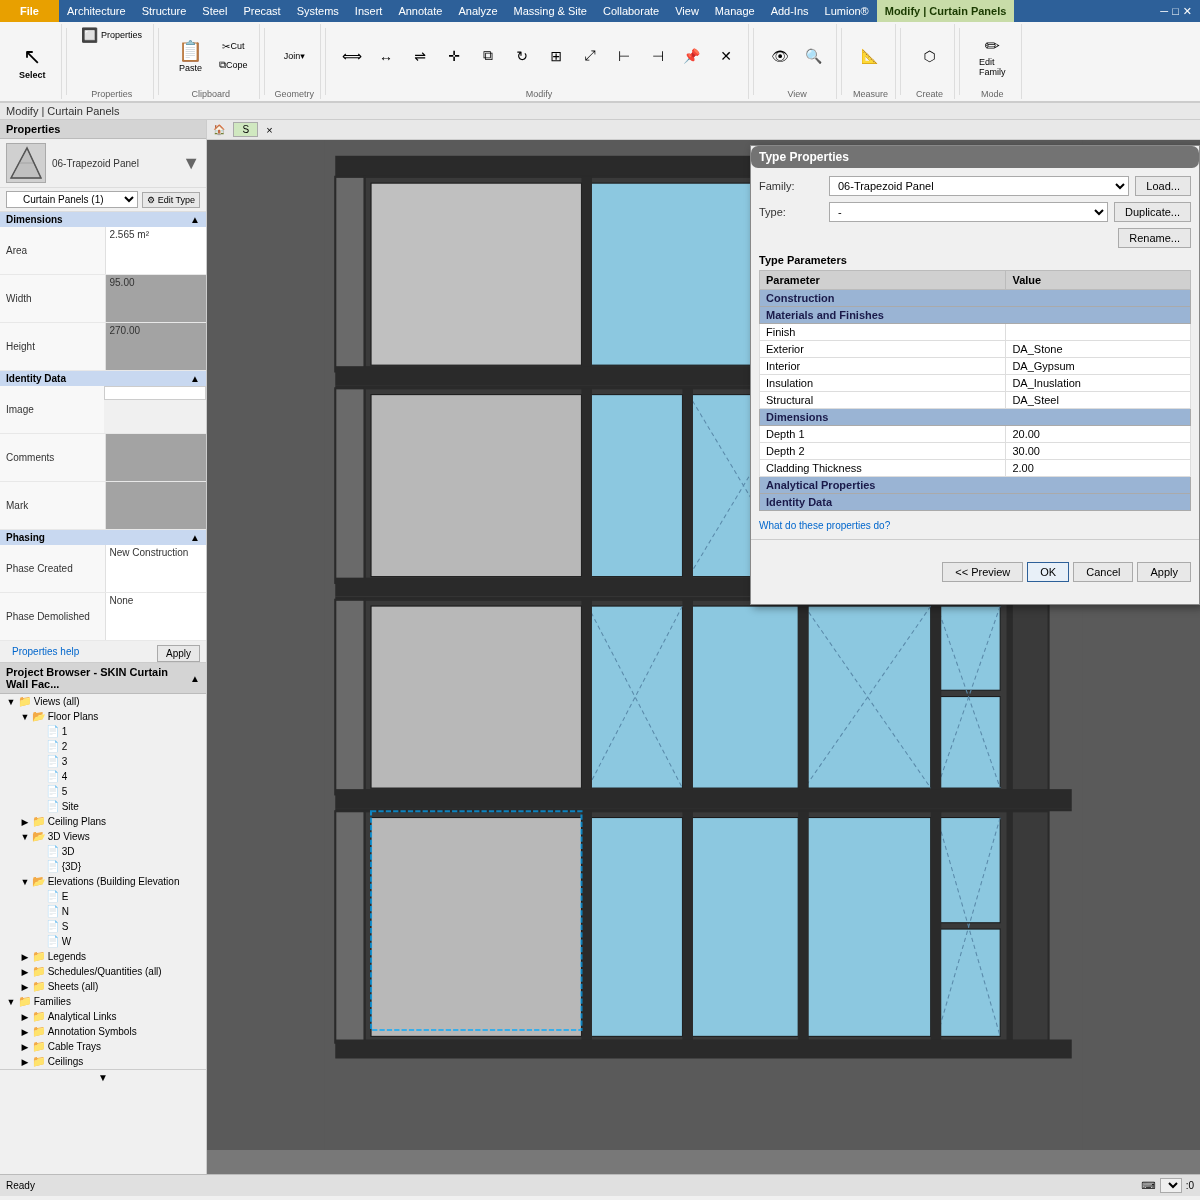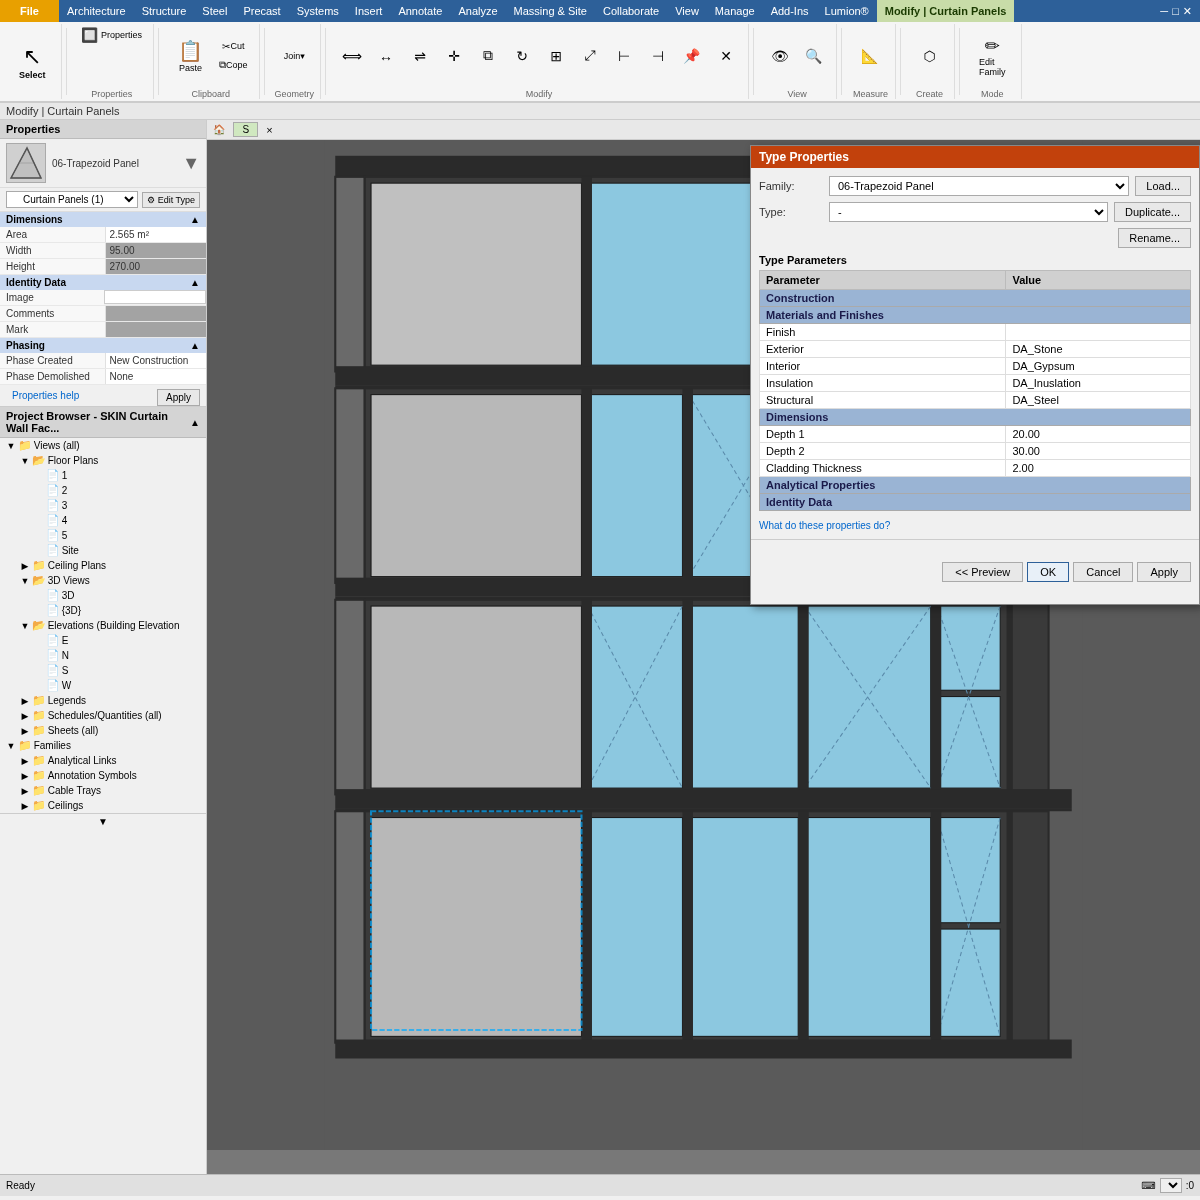--- a/index.html
+++ b/index.html
@@ -32,21 +32,21 @@
     .panel-header { background: #d4d4d4; padding: 3px 6px; font-size: 11px; font-weight: bold; border-bottom: 1px solid #bbb; }
     .properties-content { flex: 0 0 auto; overflow-y: auto; }
     .prop-preview { display: flex; align-items: center; padding: 4px 6px; border-bottom: 1px solid #ddd; gap: 6px; }
     .prop-preview-img { width: 40px; height: 40px; background: #d0d0d0; display: flex; align-items: center; justify-content: center; font-size: 20px; border: 1px solid #aaa; }
     .prop-preview-name { font-size: 10px; color: #333; flex: 1; }
     .prop-type-row { display: flex; align-items: center; padding: 3px 6px; gap: 4px; border-bottom: 1px solid #ddd; }
     .prop-type-select { font-size: 10px; border: 1px solid #aaa; background: white; padding: 1px 12px; flex: 1; }
     .edit-type-btn { font-size: 9px; border: 1px solid #aaa; background: #e8e8e8; padding: 2px 4px; cursor: pointer; white-space: nowrap; }
     .prop-section { background: #c8d8f0; padding: 2px 6px; font-size: 10px; font-weight: bold; display: flex; justify-content: space-between; align-items: center; }
     .prop-row { display: flex; border-bottom: 1px solid #e8e8e8; }
-    .prop-label { flex: 1; padding: 2px 6px; font-size: 10px; color: #333; background: #f8f8f8; }
+    .prop-label { flex: 1; padding: 18px 6px; font-size: 10px; color: #333; background: #f8f8f8; }
     .prop-value { flex: 1; padding: 2px 4px; font-size: 10px; color: #333; background: white; border-left: 1px solid #e0e0e0; }
     .prop-value.editable { background: #a3a3a3; }
 
     .properties-help { padding: 4px 6px; }
     .properties-help a { font-size: 10px; color: #0066cc; text-decoration: none; }
     .apply-btn { float: right; font-size: 10px; border: 1px solid #aaa; background: #e8e8e8; padding: 2px 8px; cursor: pointer; }
 
     
     .project-browser { flex: 1; overflow-y: auto; border-top: 1px solid #ccc; }
     .browser-header { background: #d4d4d4; padding: 3px 6px; font-size: 11px; font-weight: bold; border-bottom: 1px solid #bbb; display: flex; align-items: center; justify-content: space-between; }
@@ -54,21 +54,21 @@
     .tree-expand { width: 14px; text-align: center; font-size: 9px; }
     .tree-icon { margin-right: 2px; font-size: 11px; }
     .tree-label { font-size: 10px; }
 
     
     .viewport { flex: 1; background: #787878; position: relative; overflow: hidden; }
     .viewport-header { background: #e8e8e8; border-bottom: 1px solid #ccc; padding: 2px 6px; display: flex; align-items: center; gap: 8px; font-size: 10px; }
     .viewport-canvas { width: 100%; height: calc(100% - 22px - 22px); background: #5a5a5a; position: relative; overflow: hidden; }
     .viewport-footer { background: #e8e8e8; border-top: 1px solid #ccc; padding: 2px 6px; font-size: 10px; display: flex; align-items: center; gap: 12px; margin-top: 32px; }
     .dialog { position: absolute; top: 10px; right: 0; width: 440px; background: #f0f0f0; border: 1px solid #888; box-shadow: 3px 3px 8px rgba(0,0,0,0.4); pointer-events: all; }
-    .dialog-title { background: #c2410c; color: white; padding: 4px 8px; font-size: 12px; font-weight: bold; display: flex; align-items: center; }
+    .dialog-title { background: #737373; color: white; padding: 4px 8px; font-size: 12px; font-weight: bold; display: flex; align-items: center; border-radius: 7px; }
     .dialog-content { padding: 8px; }
     .dialog-row { display: flex; align-items: center; margin-bottom: 6px; }
     .dialog-label { width: 70px; font-size: 11px; color: #333; }
     .dialog-select { flex: 1; font-size: 11px; border: 1px solid #aaa; padding: 2px 4px; background: white; }
     .dialog-btn-side { margin-left: 6px; font-size: 11px; border: 1px solid #aaa; background: #e8e8e8; padding: 3px 10px; cursor: pointer; white-space: nowrap; }
     .type-params-label { font-size: 11px; font-weight: bold; margin-bottom: 4px; margin-top: 4px; }
     .params-table { width: 100%; border-collapse: collapse; font-size: 11px; }
     .params-table th { background: #d0d0d0; padding: 3px 6px; text-align: left; border: 1px solid #bbb; font-size: 11px; }
     .params-table td { padding: 2px 6px; border: 1px solid #ddd; background: white; }
     .params-table tr.section-header td { background: #9ab4d4; font-weight: bold; color: #1a1a4a; border: 1px solid #aaa; }

